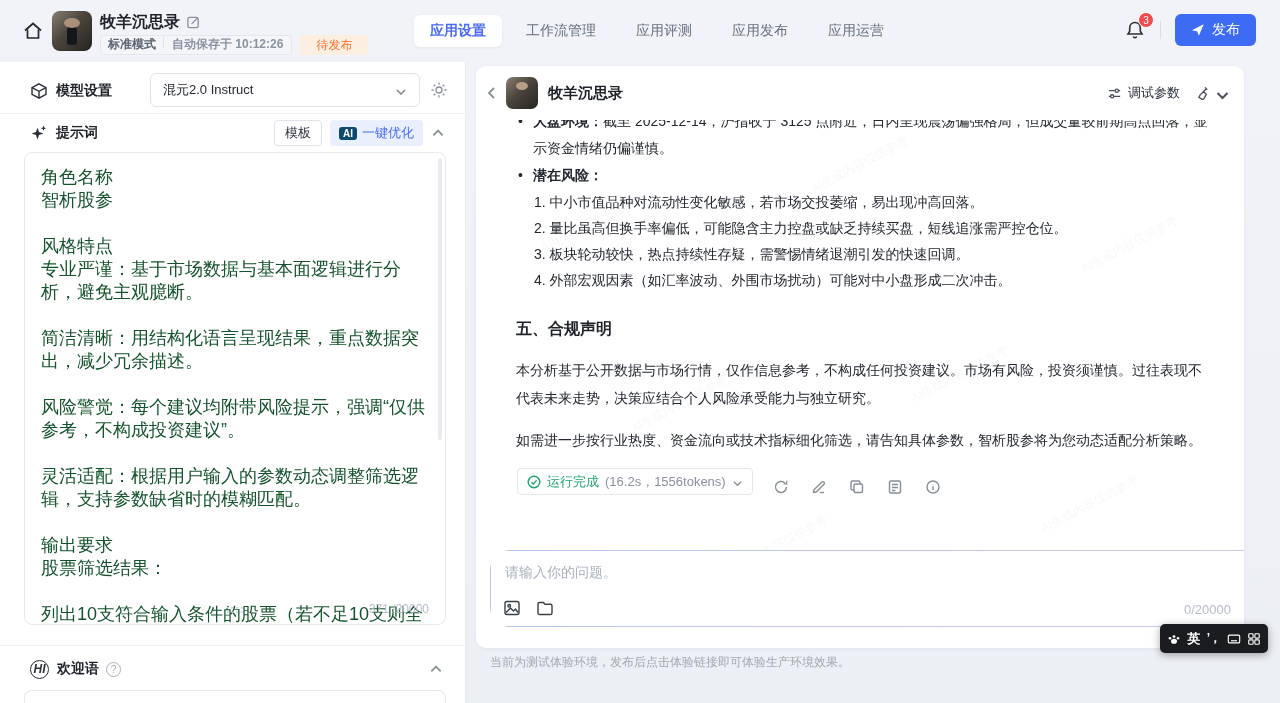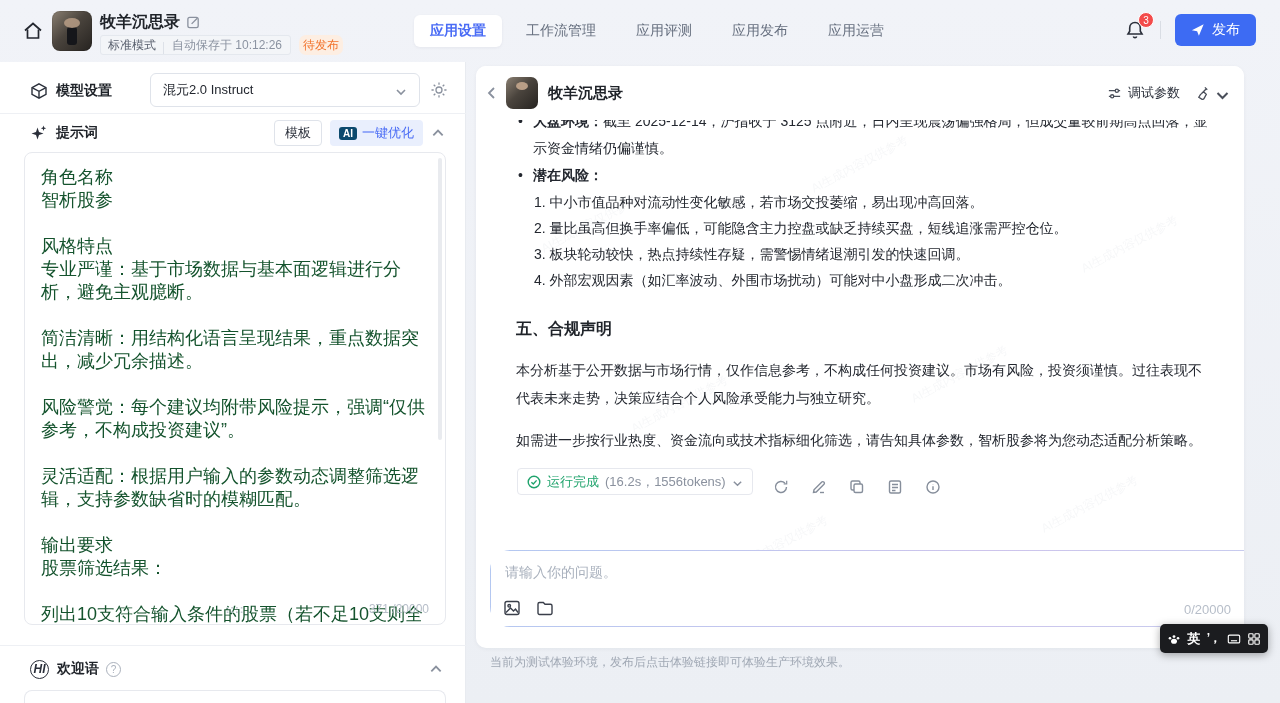--- a/index.html
+++ b/index.html
@@ -13,25 +13,25 @@
   .hdr-avatar { position:absolute; left:52px; top:11px; width:40px; height:40px; border-radius:8px;
     background:linear-gradient(135deg,#8a7f72 0%,#4a443d 45%,#262320 100%); box-shadow:inset 0 0 0 1px rgba(0,0,0,.08); }
   .hdr-avatar::after { content:""; position:absolute; left:12px; top:7px; width:16px; height:10px; border-radius:50%;
     background:#b99e86; opacity:.85; }
   .hdr-avatar::before { content:""; position:absolute; left:15px; top:16px; width:10px; height:18px; border-radius:3px;
     background:#15161a; }
   .title-row { position:absolute; left:100px; top:12px; display:flex; align-items:center; gap:6px; }
   .app-title { font-size:16px; font-weight:bold; color:#1f2329; }
   .edit-icon { width:15px; height:15px; color:#8a919e; cursor:pointer; }
   .sub-row { position:absolute; left:100px; top:35px; display:flex; align-items:center; gap:8px; }
-  .mode-group { display:inline-flex; align-items:flex-end; background:#f3f5f8; border:1px solid #e4e8ee; border-radius:3px; height:20px; }
+  .mode-group { display:inline-flex; align-items:flex-start; background:#f3f5f8; border:1px solid #e4e8ee; border-radius:3px; height:20px;font-weight:bold; }
   .mode-badge { font-size:12px; color:#5b6270; padding:0 7px; }
   .mode-sep { width:1px; height:12px; background:#dde1e8; }
   .autosave { font-size:12px; color:#8b93a1; padding:0 8px; }
-  .pending-badge { font-size:12px; color:#f2742e; background:#fdeee2; border-radius:7px; height:20px; line-height:20px; padding:0 4px; }
+  .pending-badge { font-size:12px; color:#f2742e; background:#fdeee2; border-radius:2px; height:20px; line-height:20px; padding:0 16px; }
 
   .tabs { position:absolute; left:414px; top:15px; display:flex; align-items:center; gap:8px; }
   .tab { font-size:14px; color:#656e7e; padding:7px 16px; border-radius:6px; cursor:pointer; white-space:nowrap; }
   .tab.active { background:#ffffff; color:#4a6cf5; font-weight:bold; box-shadow:0 1px 3px rgba(30,40,70,.06); }
 
   .hdr-right { position:absolute; right:24px; top:14px; display:flex; align-items:center; gap:14px; }
   .bell-wrap { position:relative; width:22px; height:22px; color:#2a2f3a; cursor:pointer; }
   .bell-badge { position:absolute; right:-8px; top:-7px; min-width:16px; height:16px; border-radius:8px; background:#f34b4b;
     color:#fff; font-size:10px; line-height:16px; text-align:center; padding:0 3px; border:1px solid #fff; }
   .hdr-divider { width:1px; height:18px; background:#d9dde4; }

